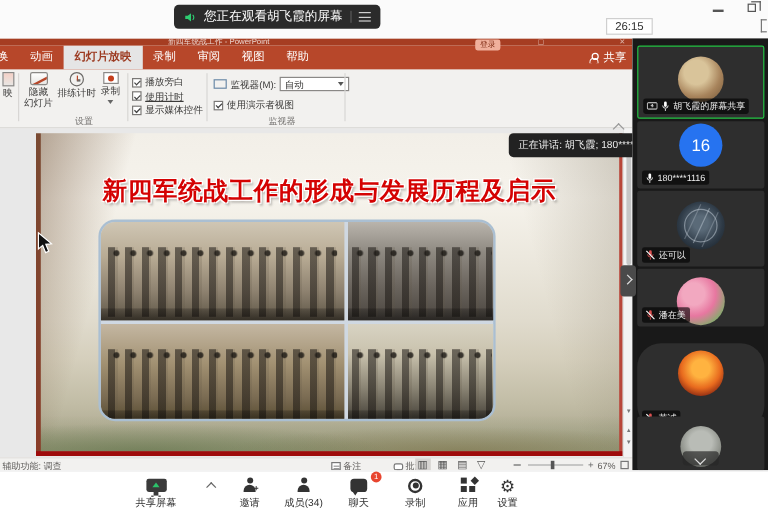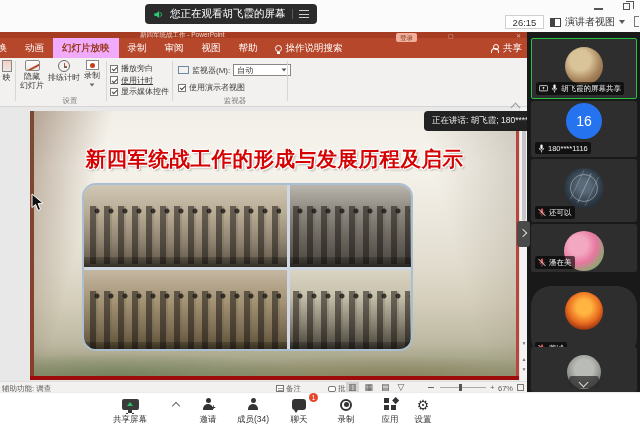--- a/index.html
+++ b/index.html
@@ -27,21 +27,21 @@
   
   .ppt{position:absolute;left:0;top:32px;width:527px;height:360px;background:#f2f1ef;overflow:hidden;}
   .ppt-titlebar{position:absolute;left:0;top:0;width:527px;height:6px;background:#a63d22;}
   .ppt-title-text{position:absolute;left:140px;top:-1px;font-size:6.5px;color:rgba(255,255,255,.78);white-space:nowrap;z-index:3;}
   .signin-chip{position:absolute;left:396px;top:1px;height:9px;padding:0 4px;background:#f0b09c;color:#7c2810;
     font-size:6.5px;line-height:9px;border-radius:2px;z-index:4;}
   .tb-glyph{position:absolute;top:0px;font-size:6px;color:rgba(255,255,255,.6);z-index:4;}
   .ppt-tabs{position:absolute;left:0;top:6px;width:527px;height:20px;background:#b7472a;display:flex;align-items:stretch;overflow:hidden;}
   .tab{color:#fff;font-size:9.5px;line-height:20px;padding:0 9px;white-space:nowrap;}
   .tab.clip{padding-left:0;margin-left:-12px;}
-  .tab.active{background:#f0abfc;color:#9c3a20;font-weight:bold;text-align:center;}
+  .tab.active{background:#e5e5e5;color:#9c3a20;font-weight:bold;text-align:center;}
   .search-tab{display:flex;align-items:center;gap:4px;color:#fff;font-size:9.5px;padding:0 8px;white-space:nowrap;}
   .bulb{width:7px;height:7px;border:1px solid #fff;border-radius:50%;position:relative;}
   .bulb::after{content:"";position:absolute;left:1.5px;top:6.5px;width:2.5px;height:2px;background:#fff;}
   .share-area{position:absolute;right:5px;top:6px;height:20px;display:flex;align-items:center;gap:4px;color:#fff;font-size:9.5px;}
   .person{width:8px;height:9px;position:relative;}
   .person::before{content:"";position:absolute;left:2px;top:0;width:4px;height:4px;border:1px solid currentColor;border-radius:50%;}
   .person::after{content:"";position:absolute;left:0;top:4.5px;width:6px;height:4px;border:1px solid currentColor;border-bottom:none;border-radius:4px 4px 0 0;}
   .share-area .person{color:#fff;}
 
   .ribbon{position:absolute;left:0;top:26px;width:527px;height:49px;background:#f2f1ef;border-bottom:1px solid #d8d6d4;}
@@ -183,47 +183,38 @@
           <path d="M2 6h3l4-3v10l-4-3H2z" fill="#2ecc71"></path>
           <path d="M11 5a4 4 0 010 6" stroke="#2ecc71" stroke-width="1.4" fill="none"></path>
         </svg>
       <span>您正在观看胡飞霞的屏幕</span>
       <span class="badge-divider"></span>
       <span class="menu-bars"></span>
     </div>
     <div class="win-min"></div>
     <div class="win-restore"></div>
     <div class="timer-box">26:15</div>
-    <div class="sv-btn">
-      <span class="sv-ico"></span>
-      <span>演讲者视图</span>
-      <span class="caret-down"></span>
-    </div>
     <div class="corner-frag"></div>
   </div>
 
   <div class="ppt">
     <div class="ppt-titlebar"></div>
     <div class="ppt-title-text">新四军统战工作 - PowerPoint</div>
     <div class="signin-chip">登录</div>
     <div class="tb-glyph" style="left:448px;">▢</div>
     <div class="tb-glyph" style="left:516px;">✕</div>
 
     <div class="ppt-tabs">
       <span class="tab clip">切换</span>
       <span class="tab">动画</span>
       <span class="tab active">幻灯片放映</span>
       <span class="tab">录制</span>
       <span class="tab">审阅</span>
       <span class="tab">视图</span>
       <span class="tab">帮助</span>
-      <span class="search-tab">
-        <span class="bulb"></span>
-        <span>操作说明搜索</span>
-      </span>
     </div>
     <div class="share-area">
       <span class="person"></span>
       <span>共享</span>
     </div>
 
     <div class="ribbon">
       <div class="rb-btn" style="left:0;width:13px;overflow:hidden;">
         <div class="sliver-ico"></div>
         <span>映</span>

